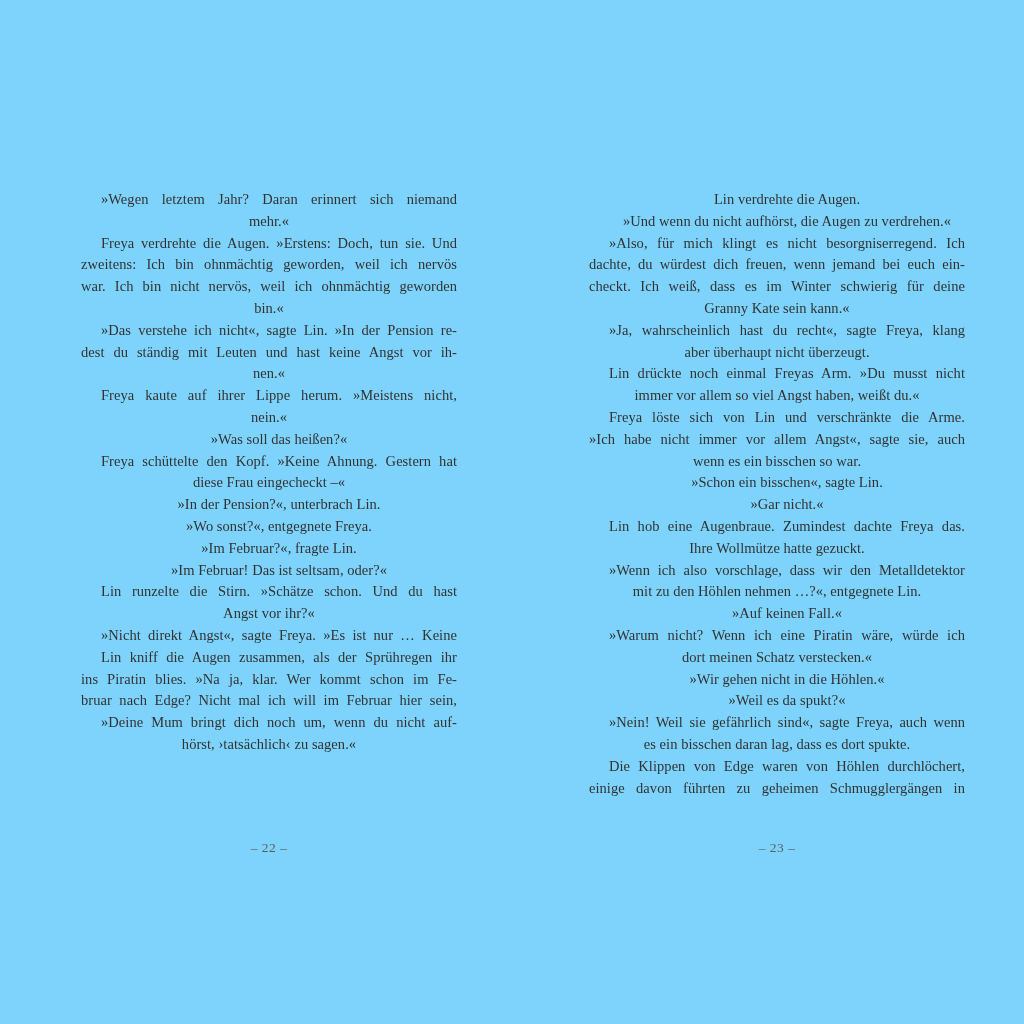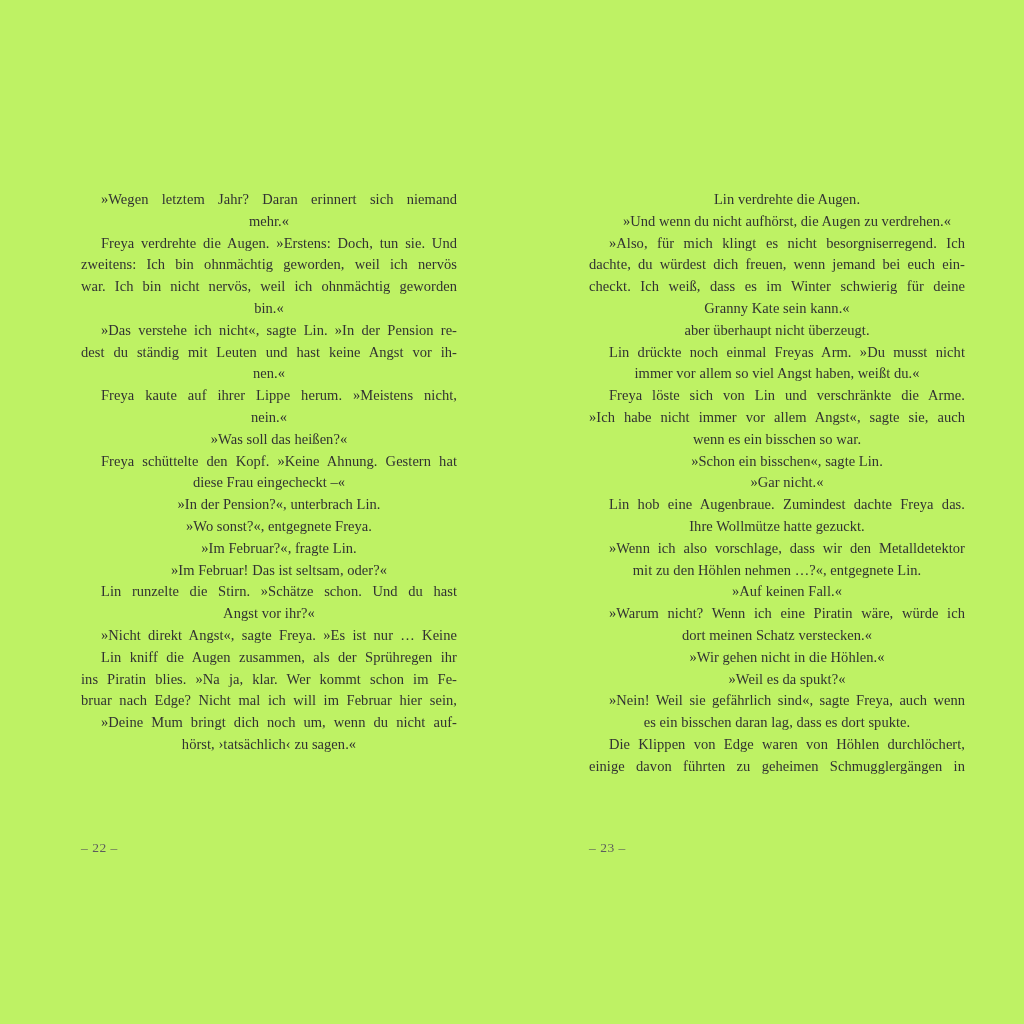--- a/index.html
+++ b/index.html
@@ -11,21 +11,21 @@
     width: 1024px;
     height: 1024px;
     position: relative;
     font-family: "Liberation Serif", "DejaVu Serif", serif;
     color: #323232;
     overflow: hidden;
   }
   .spread {
     position: absolute;
     inset: 0;
-    background: #bef264;
+    background: #7dd3fc;
   }
   .page {
     position: absolute;
     top: 189px;
     width: 376px;
   }
   .page-left  { left: 81px;  }
   .page-right { left: 589px; }
   .text-block {
     width: 100%;
@@ -45,20 +45,21 @@
   }
   .line.ind {
     text-indent: 20px;
   }
   .line .it {
   }
   .page-number {
     position: absolute;
     top: 649px;           
     width: 100%;
+    text-align: center;
     font-size: 13.5px;
     line-height: 20px;
     color: #5d5d5d;
     letter-spacing: 0.5px;
   }
 </style>
 </head>
 <body>
 
 <div class="spread">
@@ -96,20 +97,21 @@
   </div>
 
   <div class="page page-right">
     <div class="text-block">
         <div class="line ind">Lin verdrehte die Augen.</div>
         <div class="line ind">»Und wenn du nicht aufhörst, die Augen zu verdrehen.«</div>
         <div class="line ind just">»Also, für mich klingt es nicht besorgniserregend. Ich</div>
         <div class="line just">dachte, du würdest dich freuen, wenn jemand bei euch ein-</div>
         <div class="line just">checkt. Ich weiß, dass es im Winter schwierig für deine</div>
         <div class="line">Granny Kate sein kann.«</div>
+        <div class="line ind just">»Ja, wahrscheinlich hast du recht«, sagte Freya, klang</div>
         <div class="line">aber überhaupt nicht überzeugt.</div>
         <div class="line ind just">Lin drückte noch einmal Freyas Arm. »Du musst nicht</div>
         <div class="line">immer vor allem so viel Angst haben, weißt du.«</div>
         <div class="line ind just">Freya löste sich von Lin und verschränkte die Arme.</div>
         <div class="line just">»Ich habe nicht immer vor allem Angst«, sagte sie, auch</div>
         <div class="line">wenn es ein bisschen so war.</div>
         <div class="line ind">»Schon ein bisschen«, sagte Lin.</div>
         <div class="line ind"><span>»</span><span class="it">Gar</span><span> nicht.«</span></div>
         <div class="line ind just">Lin hob eine Augenbraue. Zumindest dachte Freya das.</div>
         <div class="line">Ihre Wollmütze hatte gezuckt.</div>

